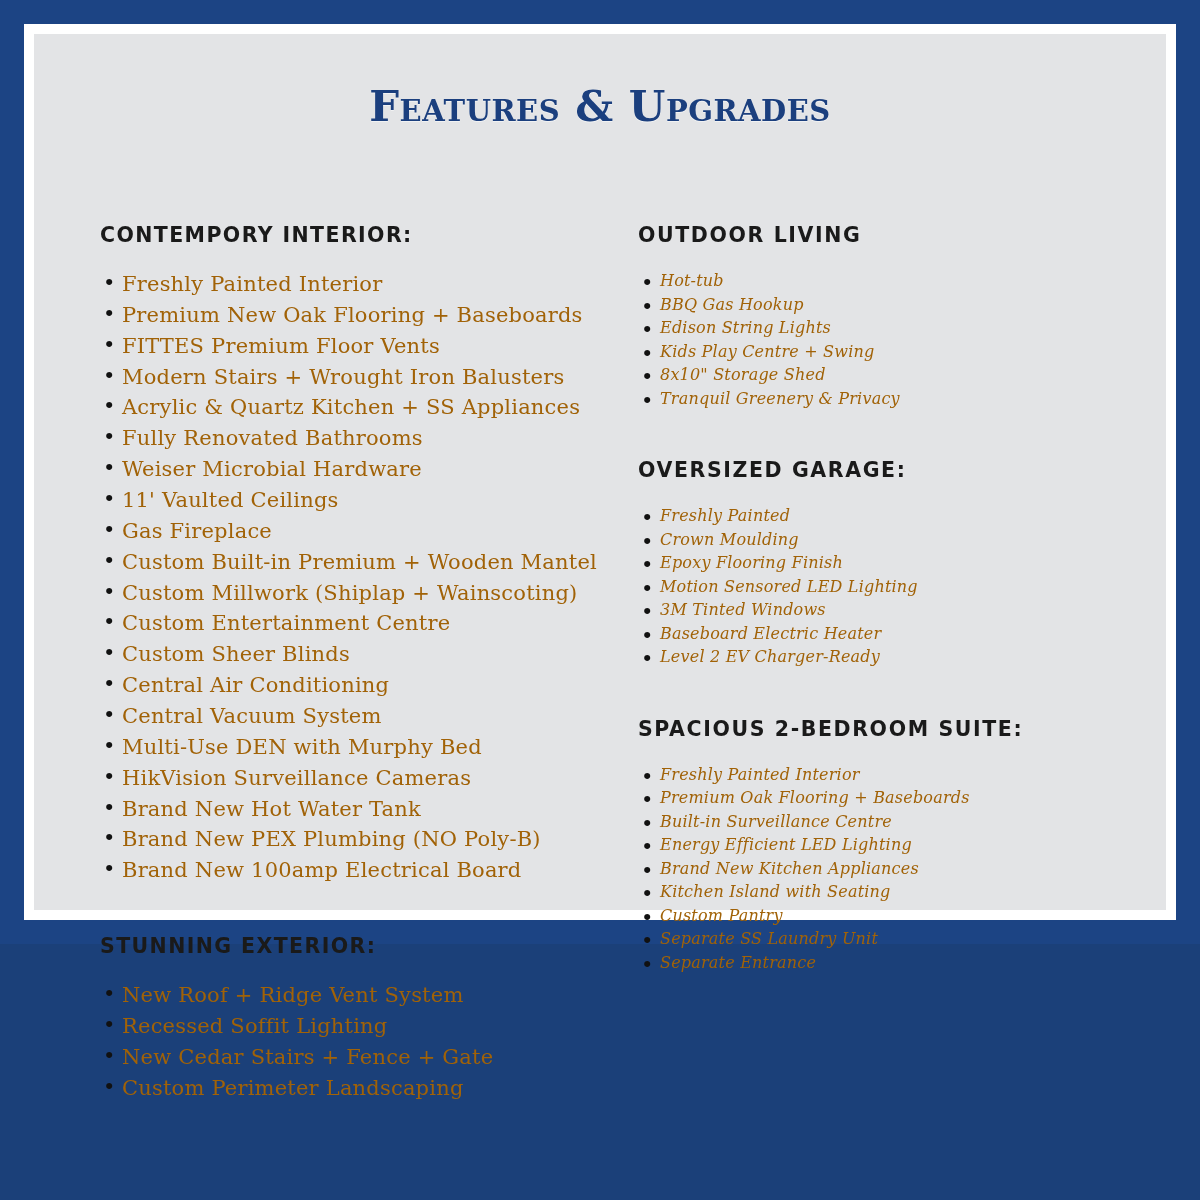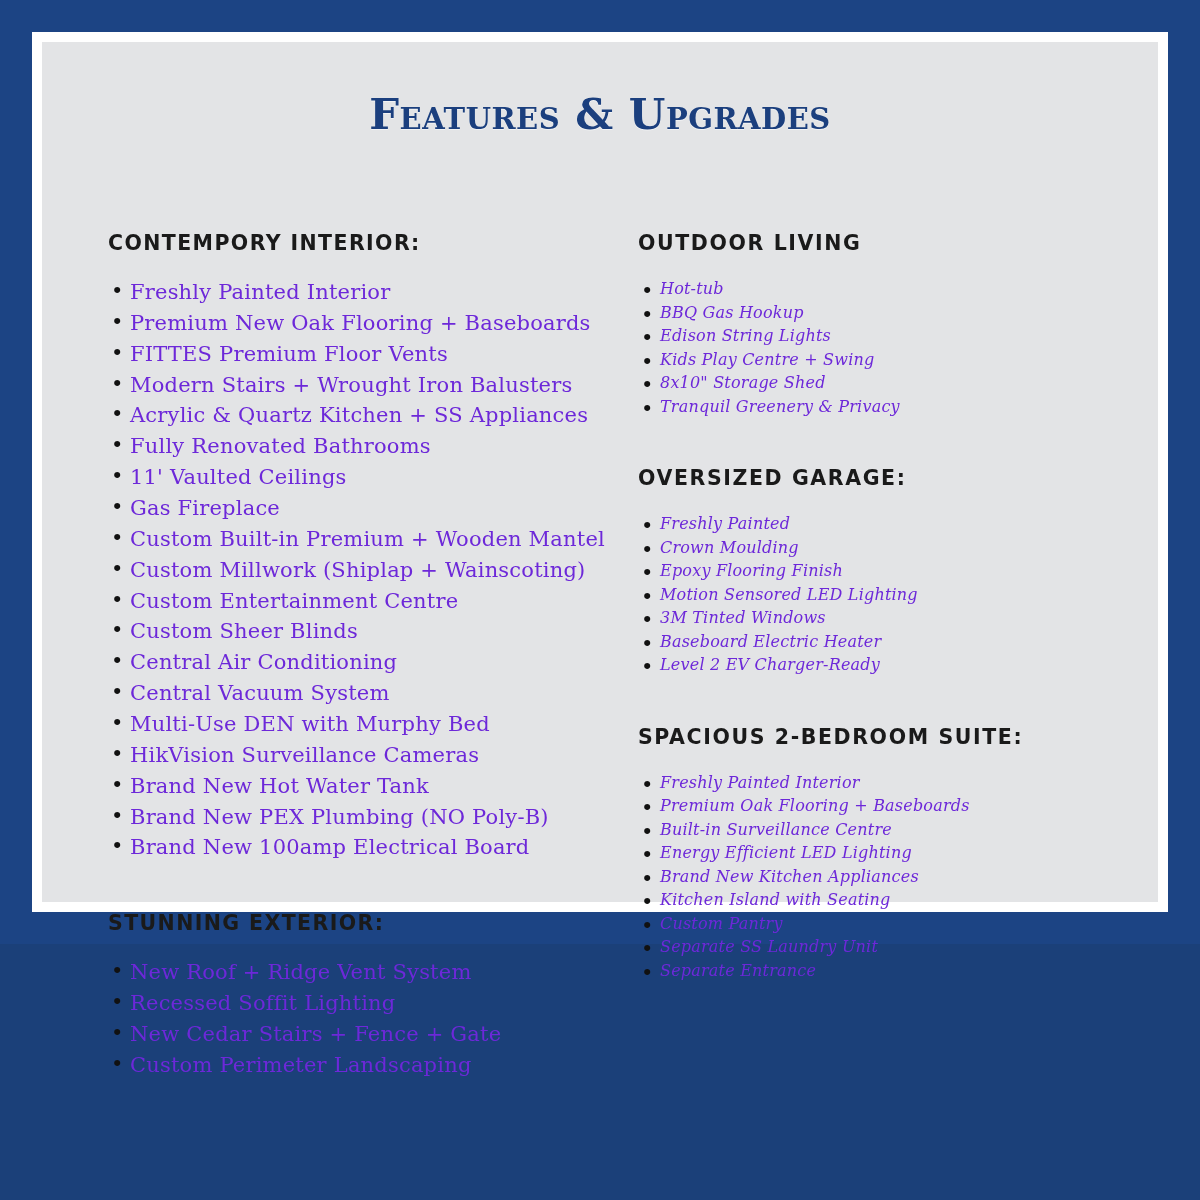--- a/index.html
+++ b/index.html
@@ -13,21 +13,21 @@
     background: #1b4079;
     font-family: "DejaVu Sans", sans-serif;
     overflow: hidden;
   }
   .outer-border {
     position: absolute;
     left: 0; top: 0;
     width: 1200px;
     height: 944px;
     background: #1c4484;
-    padding: 32px;
+    padding: 24px;
   }
   .white-frame {
     width: 100%;
     height: 100%;
     background: #ffffff;
     padding: 10px;
   }
   .page {
     width: 100%;
     height: 100%;
@@ -68,21 +68,21 @@
   }
   .section + .section .section-heading { margin-top: 40px; }
   ul.items {
     list-style: none;
     margin: 0 0 0 0;
     padding: 0;
   }
   ul.items li {
     font-family: "DejaVu Serif", serif;
     font-size: 21px;
-    color: #6d28d9;
+    color: #a16207;
     line-height: 1.47;
     position: relative;
     padding-left: 22px;
     letter-spacing: 0.2px;
     white-space: nowrap;
   }
   ul.items li::before {
     content: "\2022";
     position: absolute;
     left: 3px;
@@ -108,20 +108,21 @@
 
           <div class="section">
             <h2 class="section-heading">CONTEMPORY INTERIOR:</h2>
             <ul class="items">
               <li>Freshly Painted Interior</li>
               <li>Premium New Oak Flooring + Baseboards</li>
               <li>FITTES Premium Floor Vents</li>
               <li>Modern Stairs + Wrought Iron Balusters</li>
               <li>Acrylic &amp; Quartz Kitchen + SS Appliances</li>
               <li>Fully Renovated Bathrooms</li>
+              <li>Weiser Microbial Hardware</li>
               <li>11' Vaulted Ceilings</li>
               <li>Gas Fireplace</li>
               <li>Custom Built-in Premium + Wooden Mantel</li>
               <li>Custom Millwork (Shiplap + Wainscoting)</li>
               <li>Custom Entertainment Centre</li>
               <li>Custom Sheer Blinds</li>
               <li>Central Air Conditioning</li>
               <li>Central Vacuum System</li>
               <li>Multi-Use DEN with Murphy Bed</li>
               <li>HikVision Surveillance Cameras</li>

